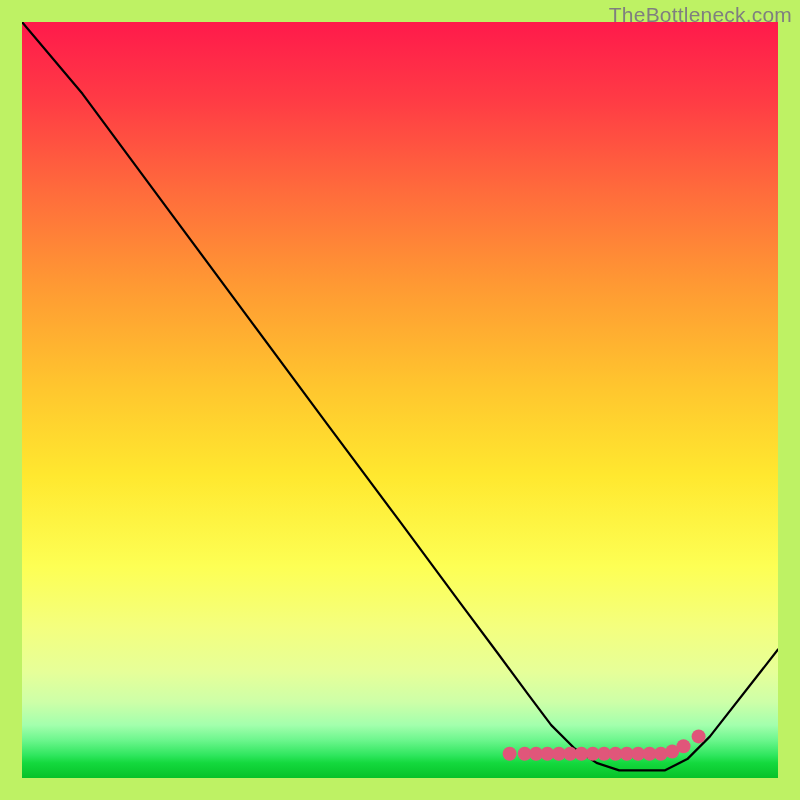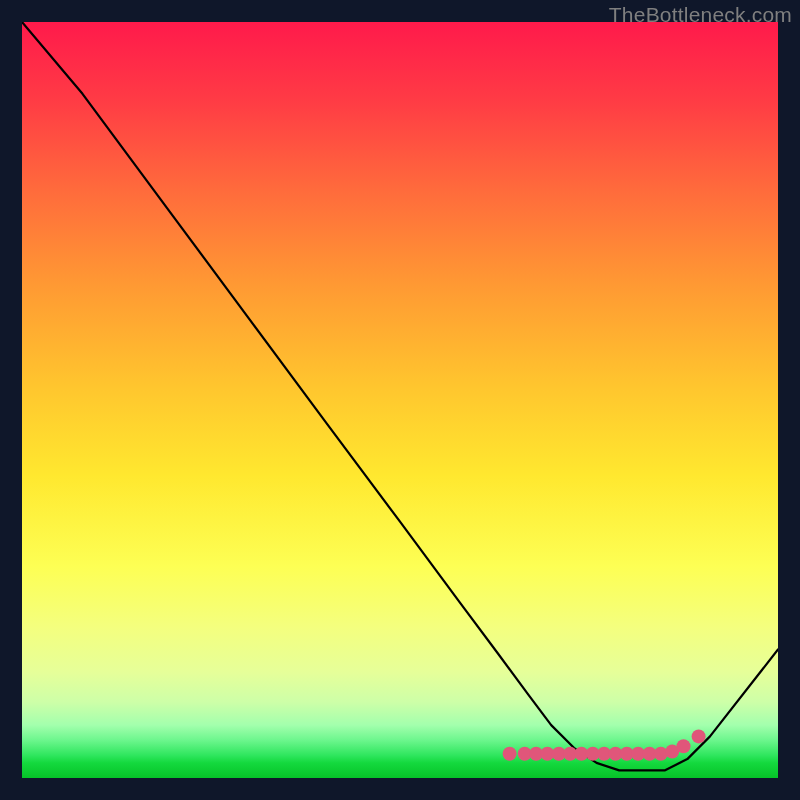--- a/index.html
+++ b/index.html
@@ -8,21 +8,21 @@
     width: 800px;
     height: 800px;
     background: #000;
     overflow: hidden;
     font-family: Arial, Helvetica, sans-serif;
   }
   .stage {
     position: relative;
     width: 800px;
     height: 800px;
-    background: #0f172a;
+    background: #bef264;
   }
   .plot {
     position: absolute;
     left: 22px;
     top: 22px;
     width: 756px;
     height: 756px;
     overflow: hidden;
   }
   .watermark {

